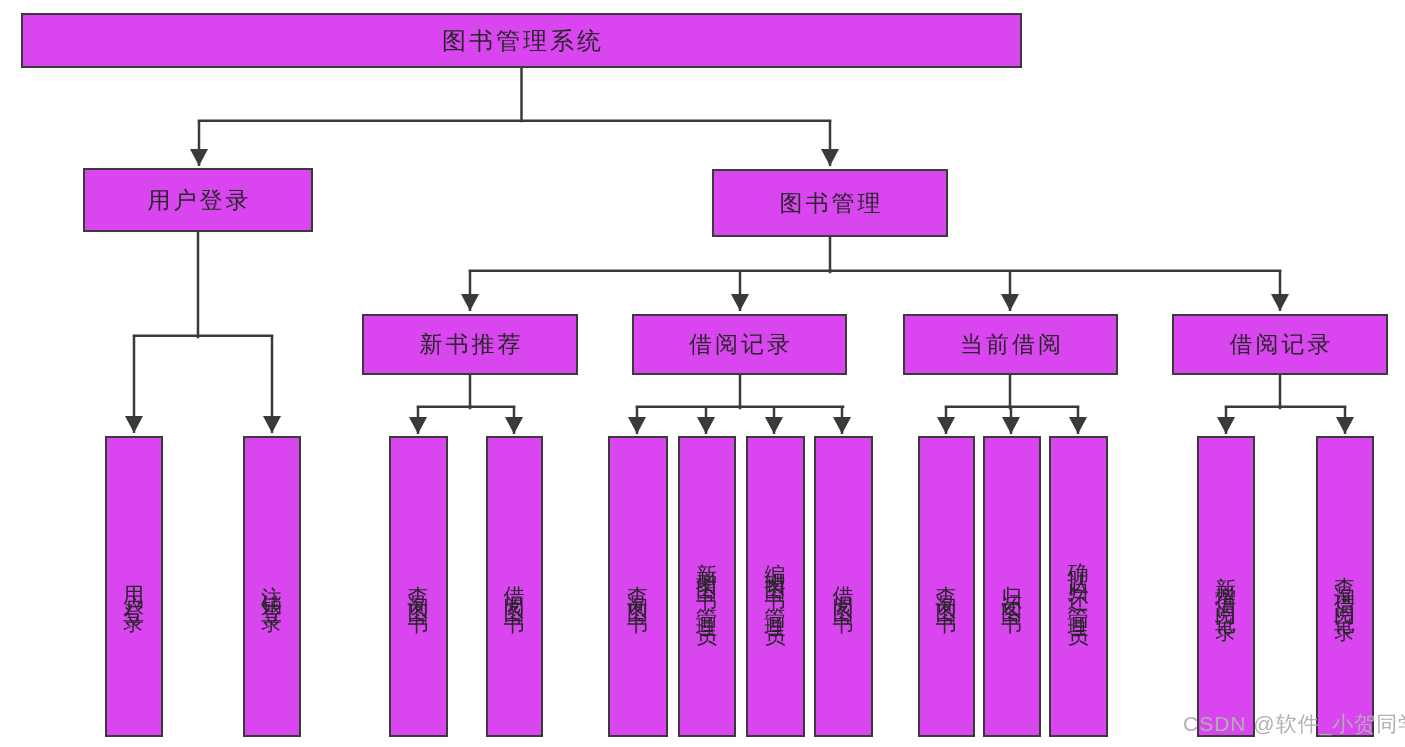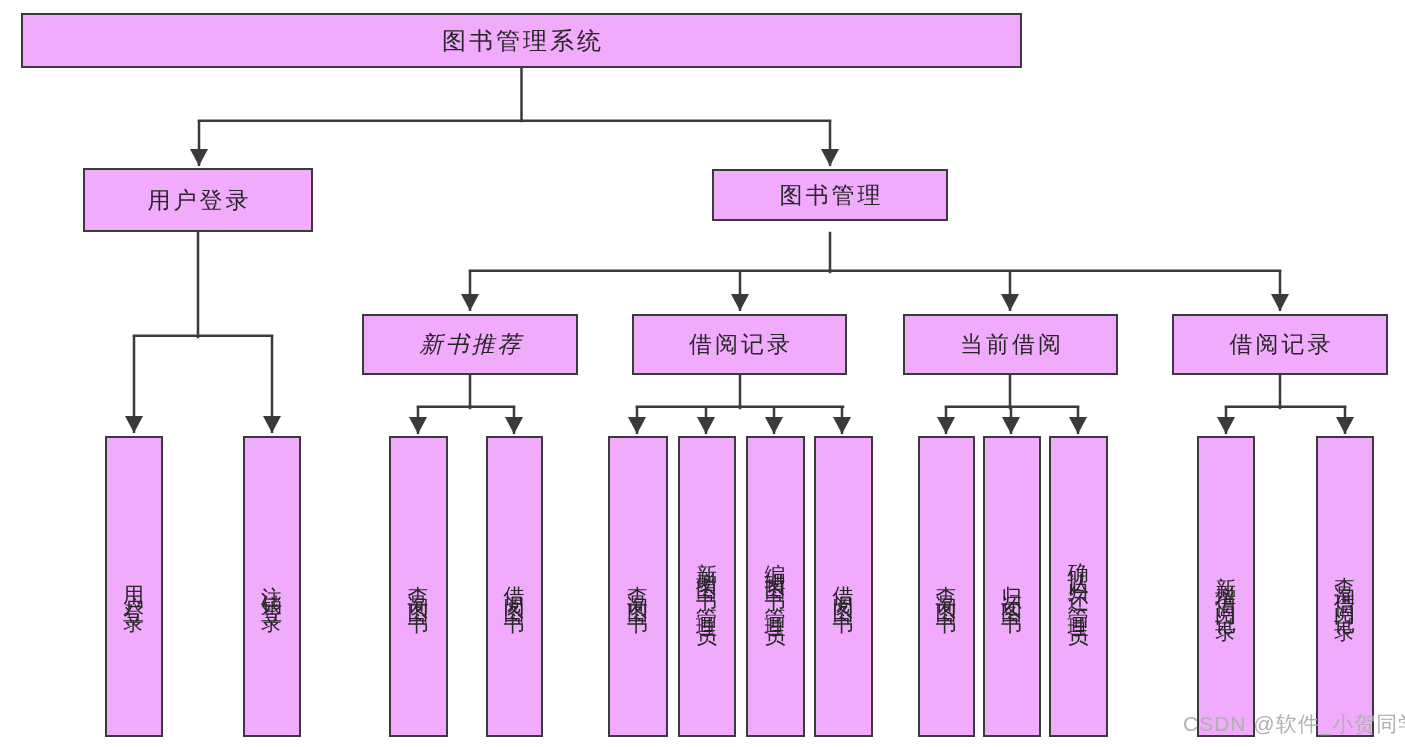--- a/index.html
+++ b/index.html
@@ -12,21 +12,21 @@
     color: #262626;
     overflow: hidden;
   }
   svg.connectors {
     position: absolute;
     left: 0; top: 0;
     width: 1405px; height: 747px;
   }
   .node {
     position: absolute;
-    background: #f0abfc;
+    background: #d946ef;
     border: 2.5px solid #3a3a3a;
     box-sizing: border-box;
     display: flex;
     align-items: center;
     justify-content: center;
   }
   .hlabel {
     font-size: 23px;
     letter-spacing: 3px;
     white-space: nowrap;
@@ -107,25 +107,25 @@
     </g>
   </svg>
 
   <div class="node root-node" style="left:21px; top:13px; width:1001px; height:55px;">
     <span class="hlabel">图书管理系统</span>
   </div>
 
   <div class="node" style="left:83px; top:168px; width:230px; height:64px;">
     <span class="hlabel">用户登录</span>
   </div>
-  <div class="node" style="left:712px; top:169px; width:236px; height:52px;">
+  <div class="node" style="left:712px; top:169px; width:236px; height:68px;">
     <span class="hlabel">图书管理</span>
   </div>
 
-  <div class="node" style="left:362px; top:314px; width:216px; height:61px;font-style:italic;">
+  <div class="node" style="left:362px; top:314px; width:216px; height:61px;">
     <span class="hlabel">新书推荐</span>
   </div>
   <div class="node" style="left:632px; top:314px; width:215px; height:61px;">
     <span class="hlabel">借阅记录</span>
   </div>
   <div class="node" style="left:903px; top:314px; width:215px; height:61px;text-align:center;">
     <span class="hlabel">当前借阅</span>
   </div>
   <div class="node" style="left:1172px; top:314px; width:216px; height:61px;">
     <span class="hlabel">借阅记录</span>

